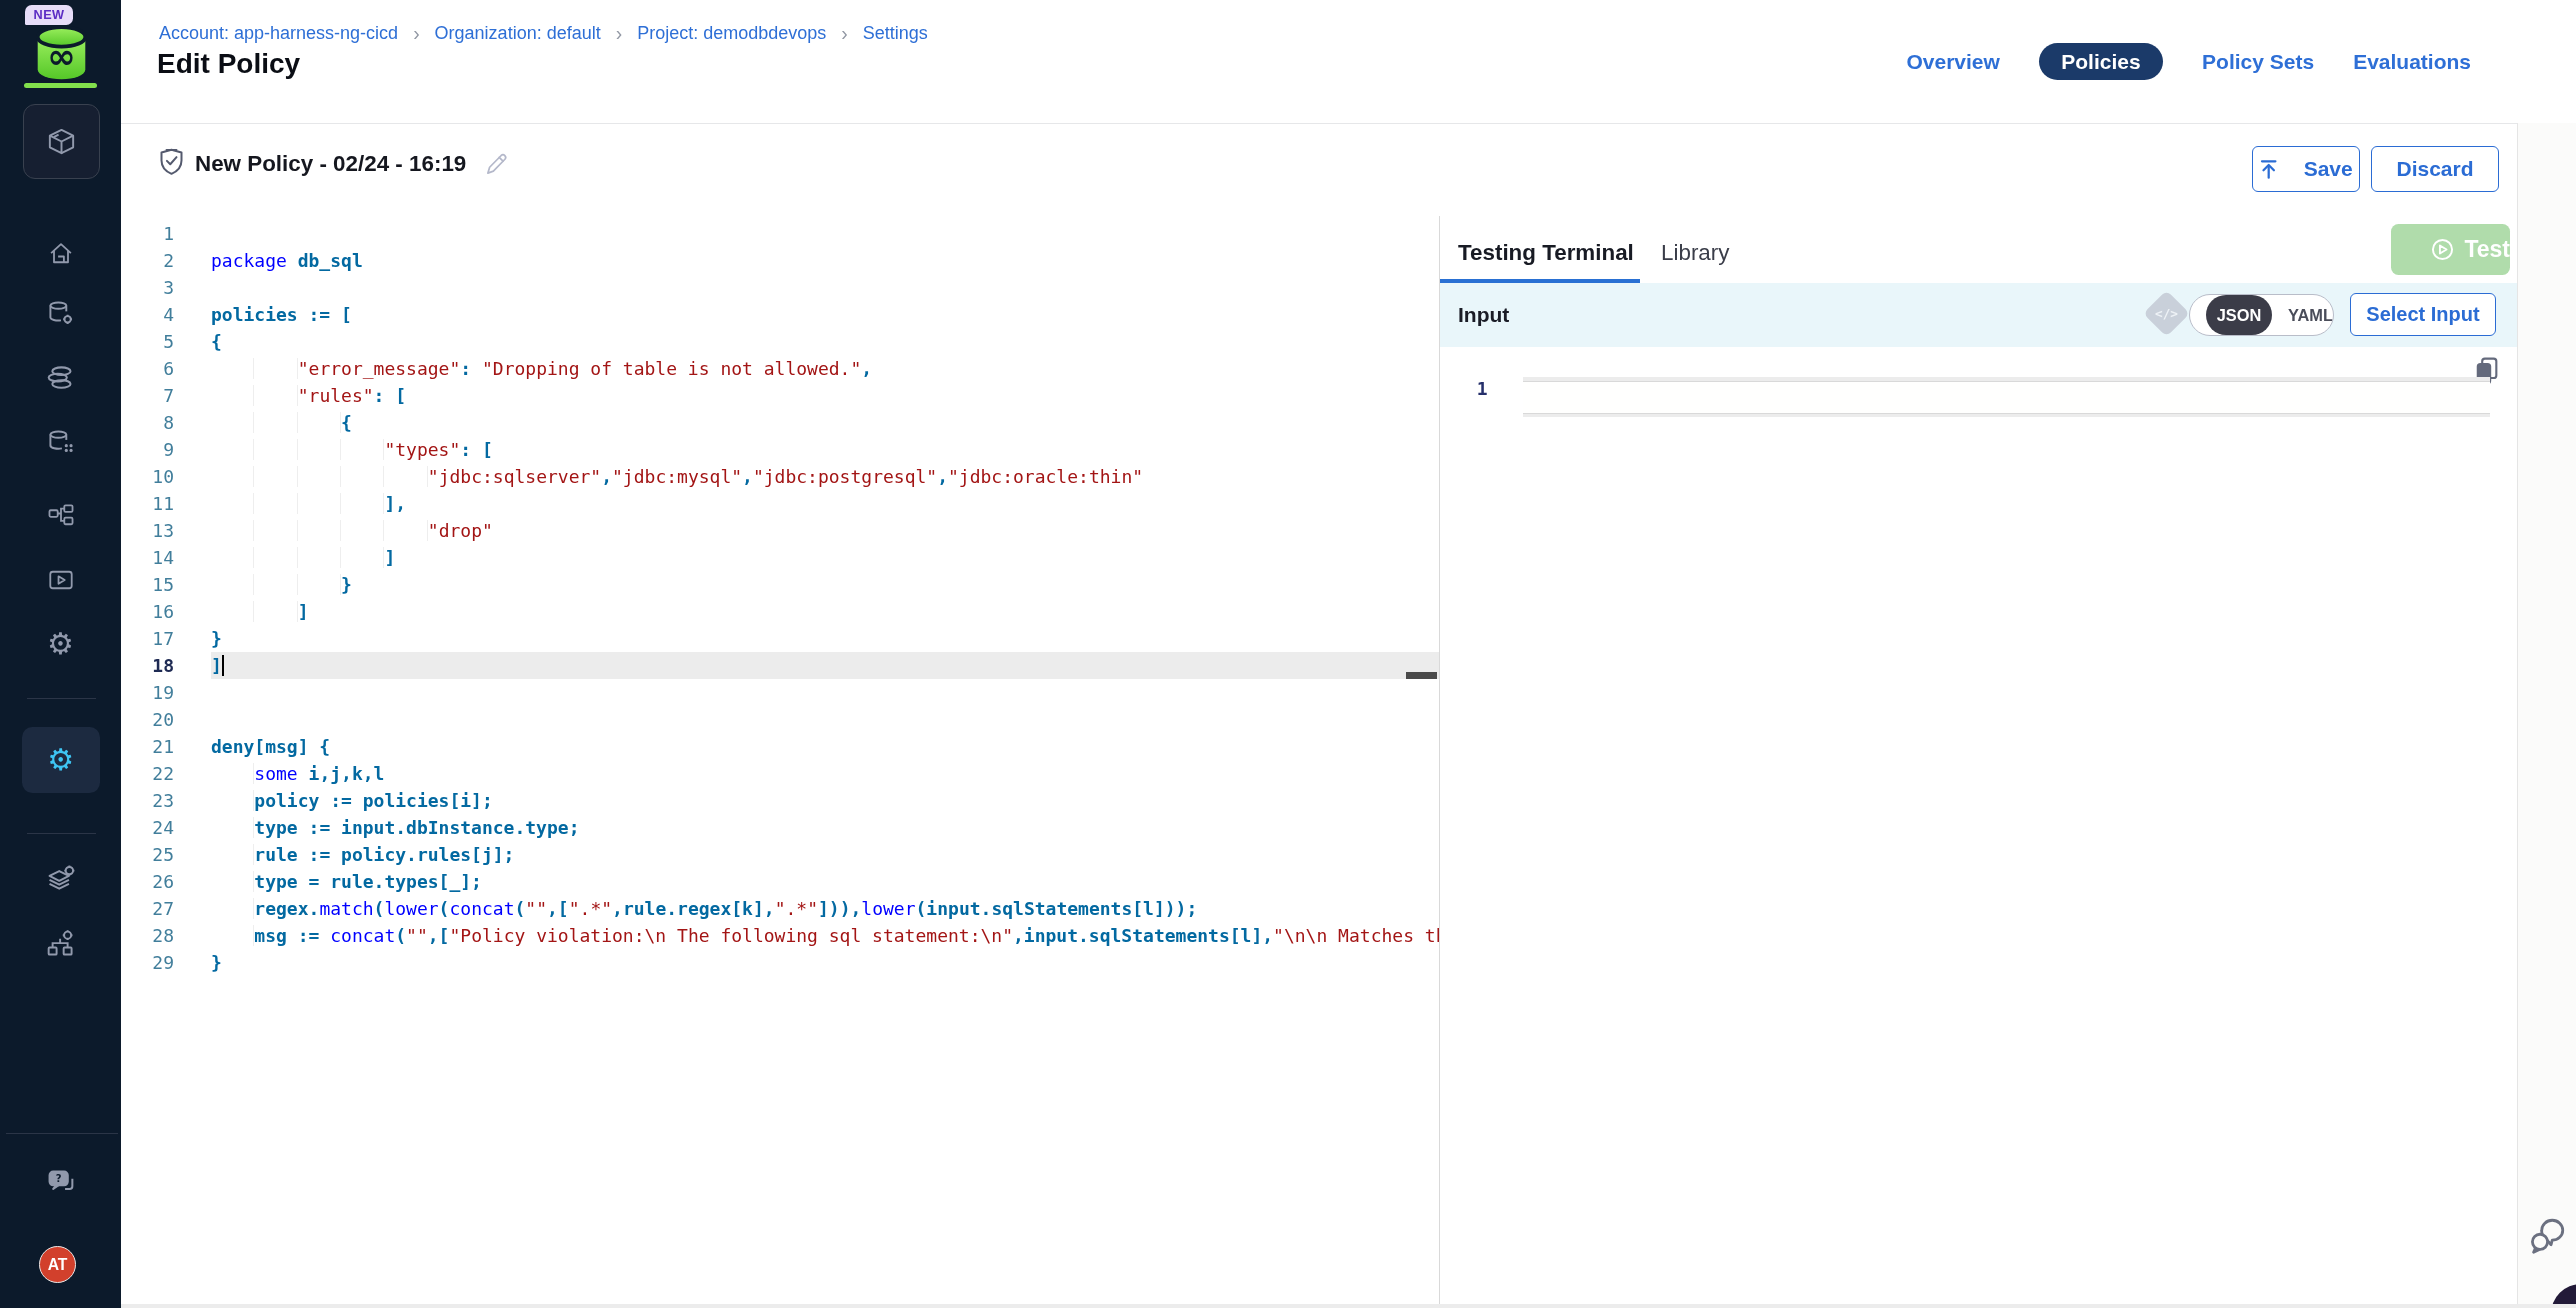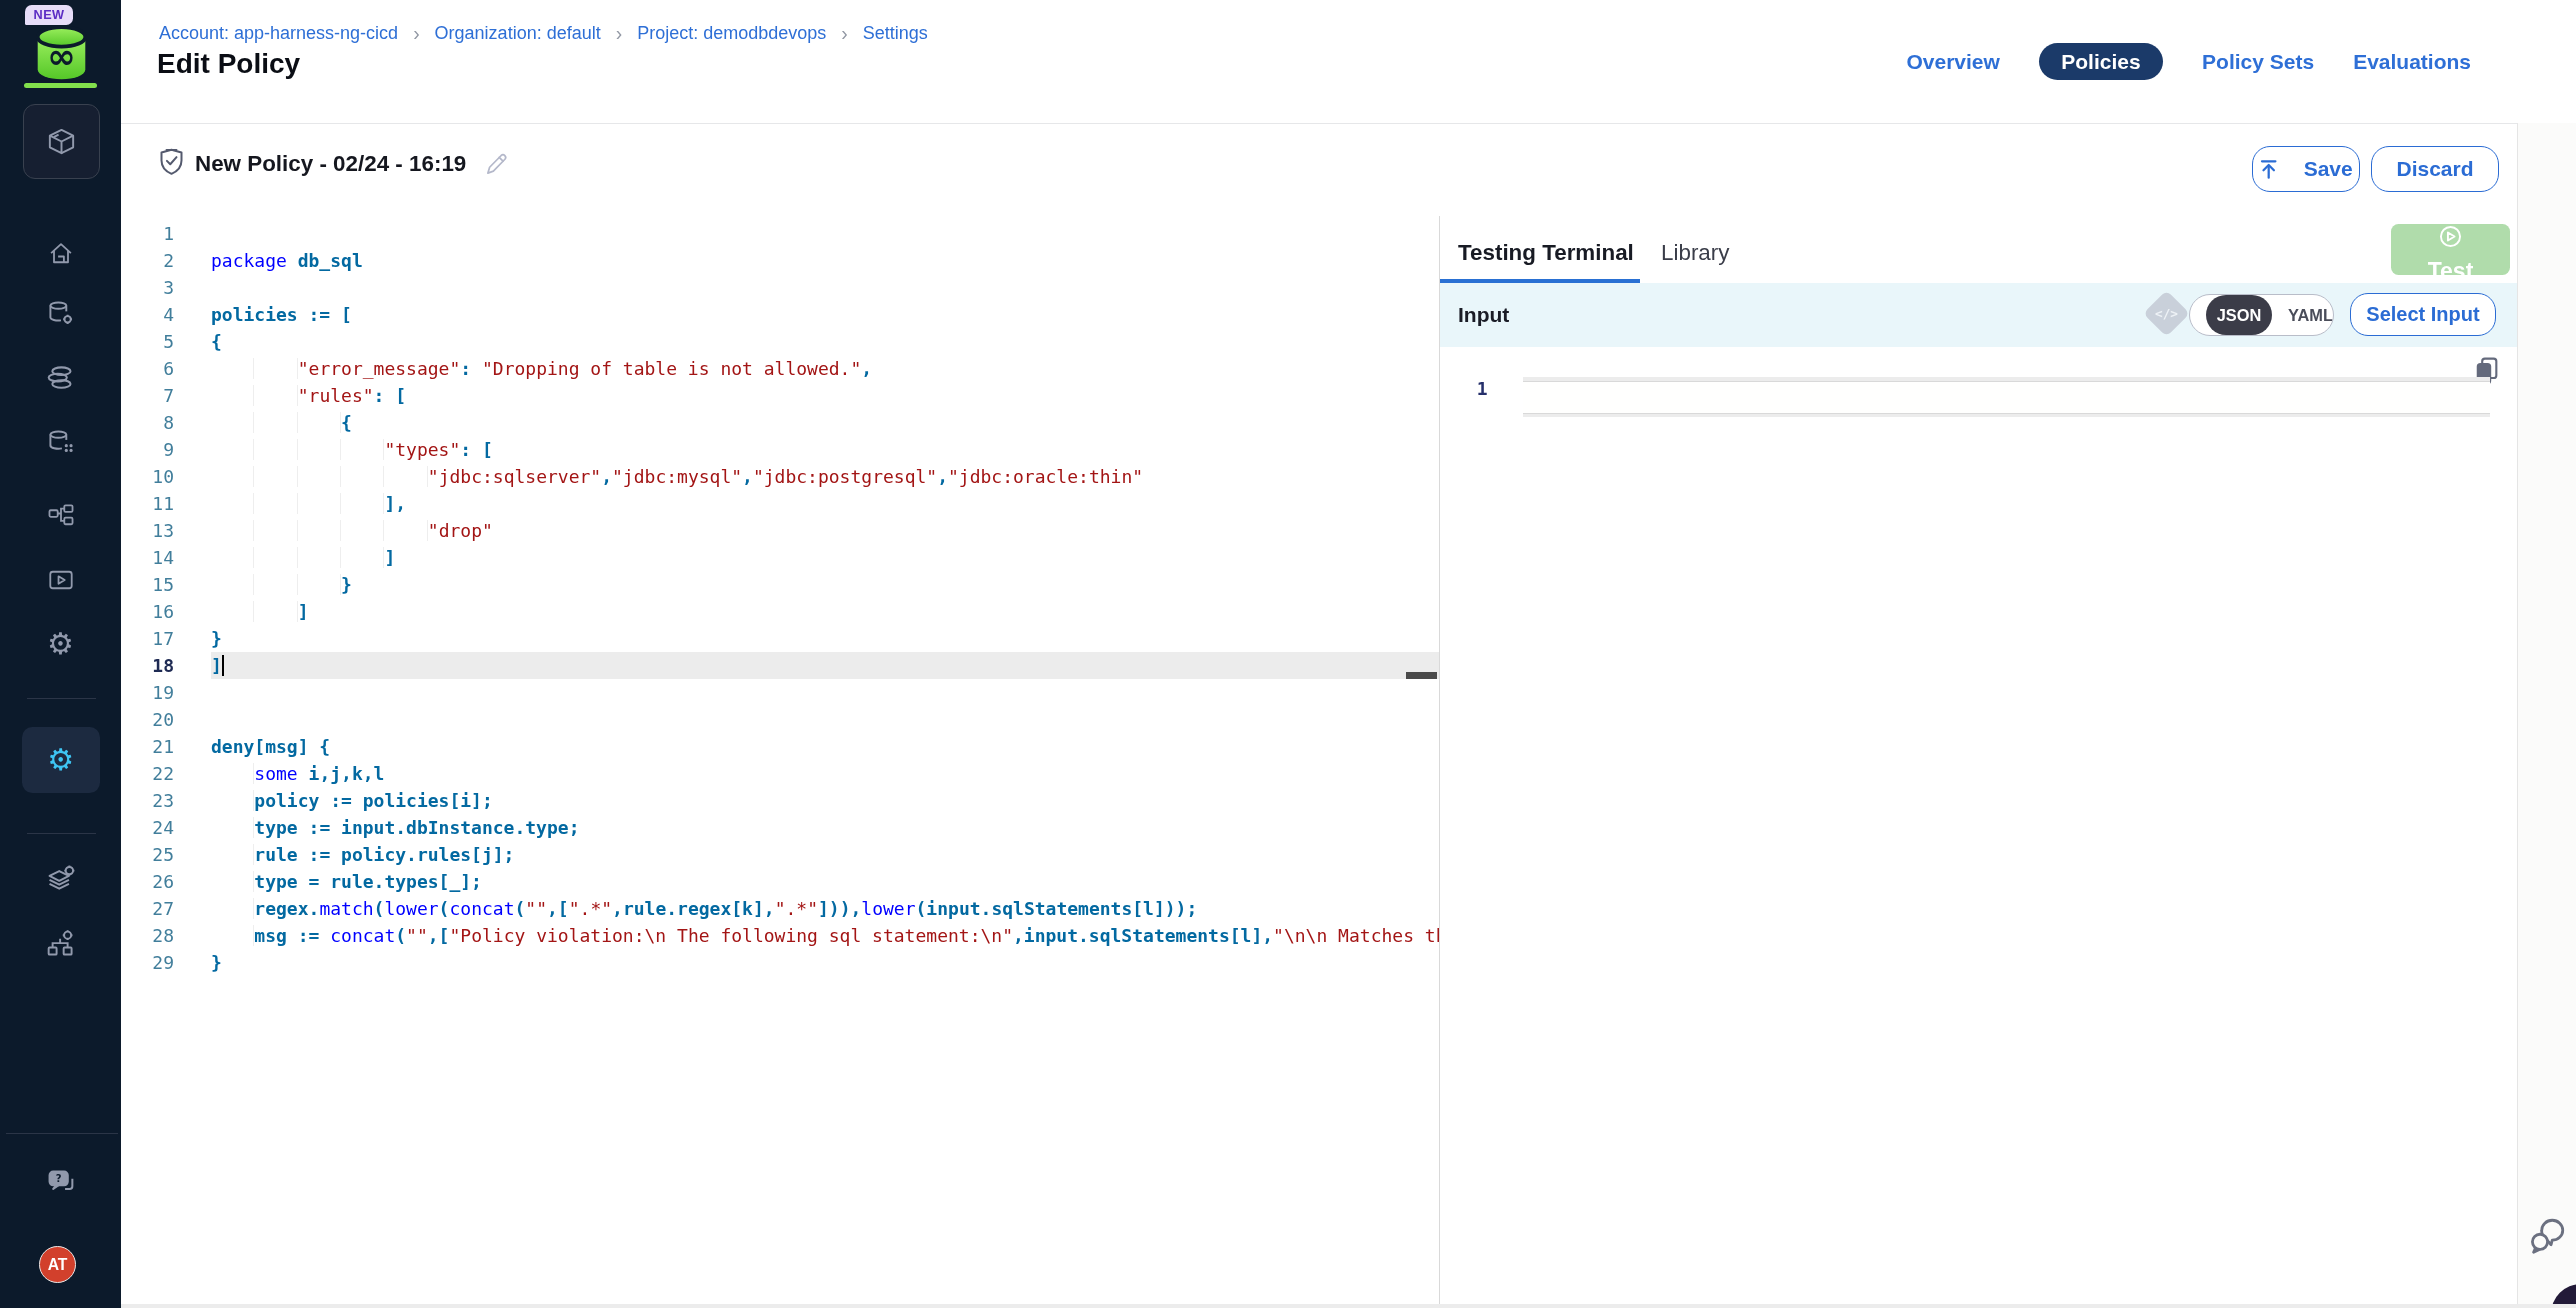--- a/index.html
+++ b/index.html
@@ -37,21 +37,21 @@
   #page-title{left:157px;top:48px;font-size:28px;font-weight:700;color:#0a0d14;}
   #top-tabs{top:43px;right:105px;display:flex;gap:39px;align-items:center;height:37px;}
   .top-tab{color:#2e6fd6;font-size:21px;font-weight:600;}
   .top-tab.pill{background:#1b3a69;color:#fff;padding:6.7px 22.4px;border-radius:19.4px;}
 
   
   #card-top-border{left:121px;top:123px;width:2455px;height:0.7px;background:#e6e7e9;}
   #card-header{left:121px;top:124px;width:2396px;height:92px;background:#fff;border-bottom:0.7px solid #e3e4e6;}
   #policy-title{left:74px;top:27px;font-size:22.4px;font-weight:600;color:#15171f;}
   .btn{display:flex;align-items:center;justify-content:center;gap:25px;border:1.5px solid #2b6cd4;
-       border-radius:18px;color:#2b6cd4;font-size:21px;font-weight:600;background:#fff;box-sizing:border-box;}
+       border-radius:6px;color:#2b6cd4;font-size:21px;font-weight:600;background:#fff;box-sizing:border-box;}
   #save-btn{left:2131px;top:22.4px;width:108px;height:46px;}
   #discard-btn{left:2250px;top:22.4px;width:128px;height:46px;}
 
   
   #editor{left:121px;top:216px;width:1319px;height:1093px;background:#fff;overflow:hidden;padding-top:3.7px;box-sizing:border-box;}
   .row{display:flex;height:27px;}
   .ln{width:90px;padding-right:37px;text-align:right;color:#417e9b;flex:none;box-sizing:border-box;
       font-family:"DejaVu Sans Mono",monospace;font-size:18px;line-height:27px;}
   .lnact{color:#1e2a53;font-weight:700;}
   .cl{flex:1;white-space:pre;overflow:hidden;font-family:"DejaVu Sans Mono",monospace;
@@ -65,21 +65,21 @@
   #ruler-dash{left:1406px;top:672px;width:31px;height:6.7px;background:#4a4a4a;}
 
   
   #panel{left:1439px;top:216px;width:1078px;height:1093px;background:#fff;border-left:1.5px solid #d9d9d9;box-sizing:border-box;padding-left:40px;}
   .panel-tab{font-size:22.4px;color:#3a3d49;}
   .panel-tab.active{font-weight:700;color:#181b24;}
   #tab-testing{left:18px;top:24px;}
   #tab-library{left:221px;top:24px;}
   #tab-underline{left:0px;top:63px;width:200px;height:4.5px;background:#2970d3;}
   #test-btn{left:951px;top:7.5px;width:119px;height:51px;border-radius:7.5px;background:#b0dcab;color:#fff;
-            font-size:23px;font-weight:700;display:flex;align-items:center;justify-content:flex-start;gap:9px;flex-direction:column;}
+            font-size:23px;font-weight:700;display:flex;align-items:center;justify-content:flex-end;gap:9px;}
   #input-bar{left:0;top:67px;width:1078px;height:64px;background:#e9f6fa;display:flex;align-items:center;box-sizing:border-box;}
   #input-label{margin-left:18px;font-size:21px;font-weight:700;color:#1a1c26;}
   #diamond-icon{left:710px;top:81px;width:33px;height:33px;background:#c9d0da;transform:rotate(45deg);border-radius:6px;
                 display:flex;align-items:center;justify-content:center;}
   #diamond-icon span{transform:rotate(-45deg);color:#eef2f6;font-size:12.7px;font-weight:700;font-family:"DejaVu Sans Mono",monospace;}
   #fmt-toggle{left:749px;top:78px;width:145px;height:42px;background:#fff;border:0.7px solid #b9bdc9;border-radius:21px;
               display:flex;align-items:center;box-sizing:border-box;overflow:hidden;}
   .fmt-opt{height:100%;display:flex;align-items:center;justify-content:center;font-size:16.4px;font-weight:700;color:#4a4d5a;margin-left:16px;}
   .fmt-opt.sel{background:#3b3c48;color:#fff;border-radius:21px;width:78px;}
   .fmt-opt.unsel{flex:1;}

